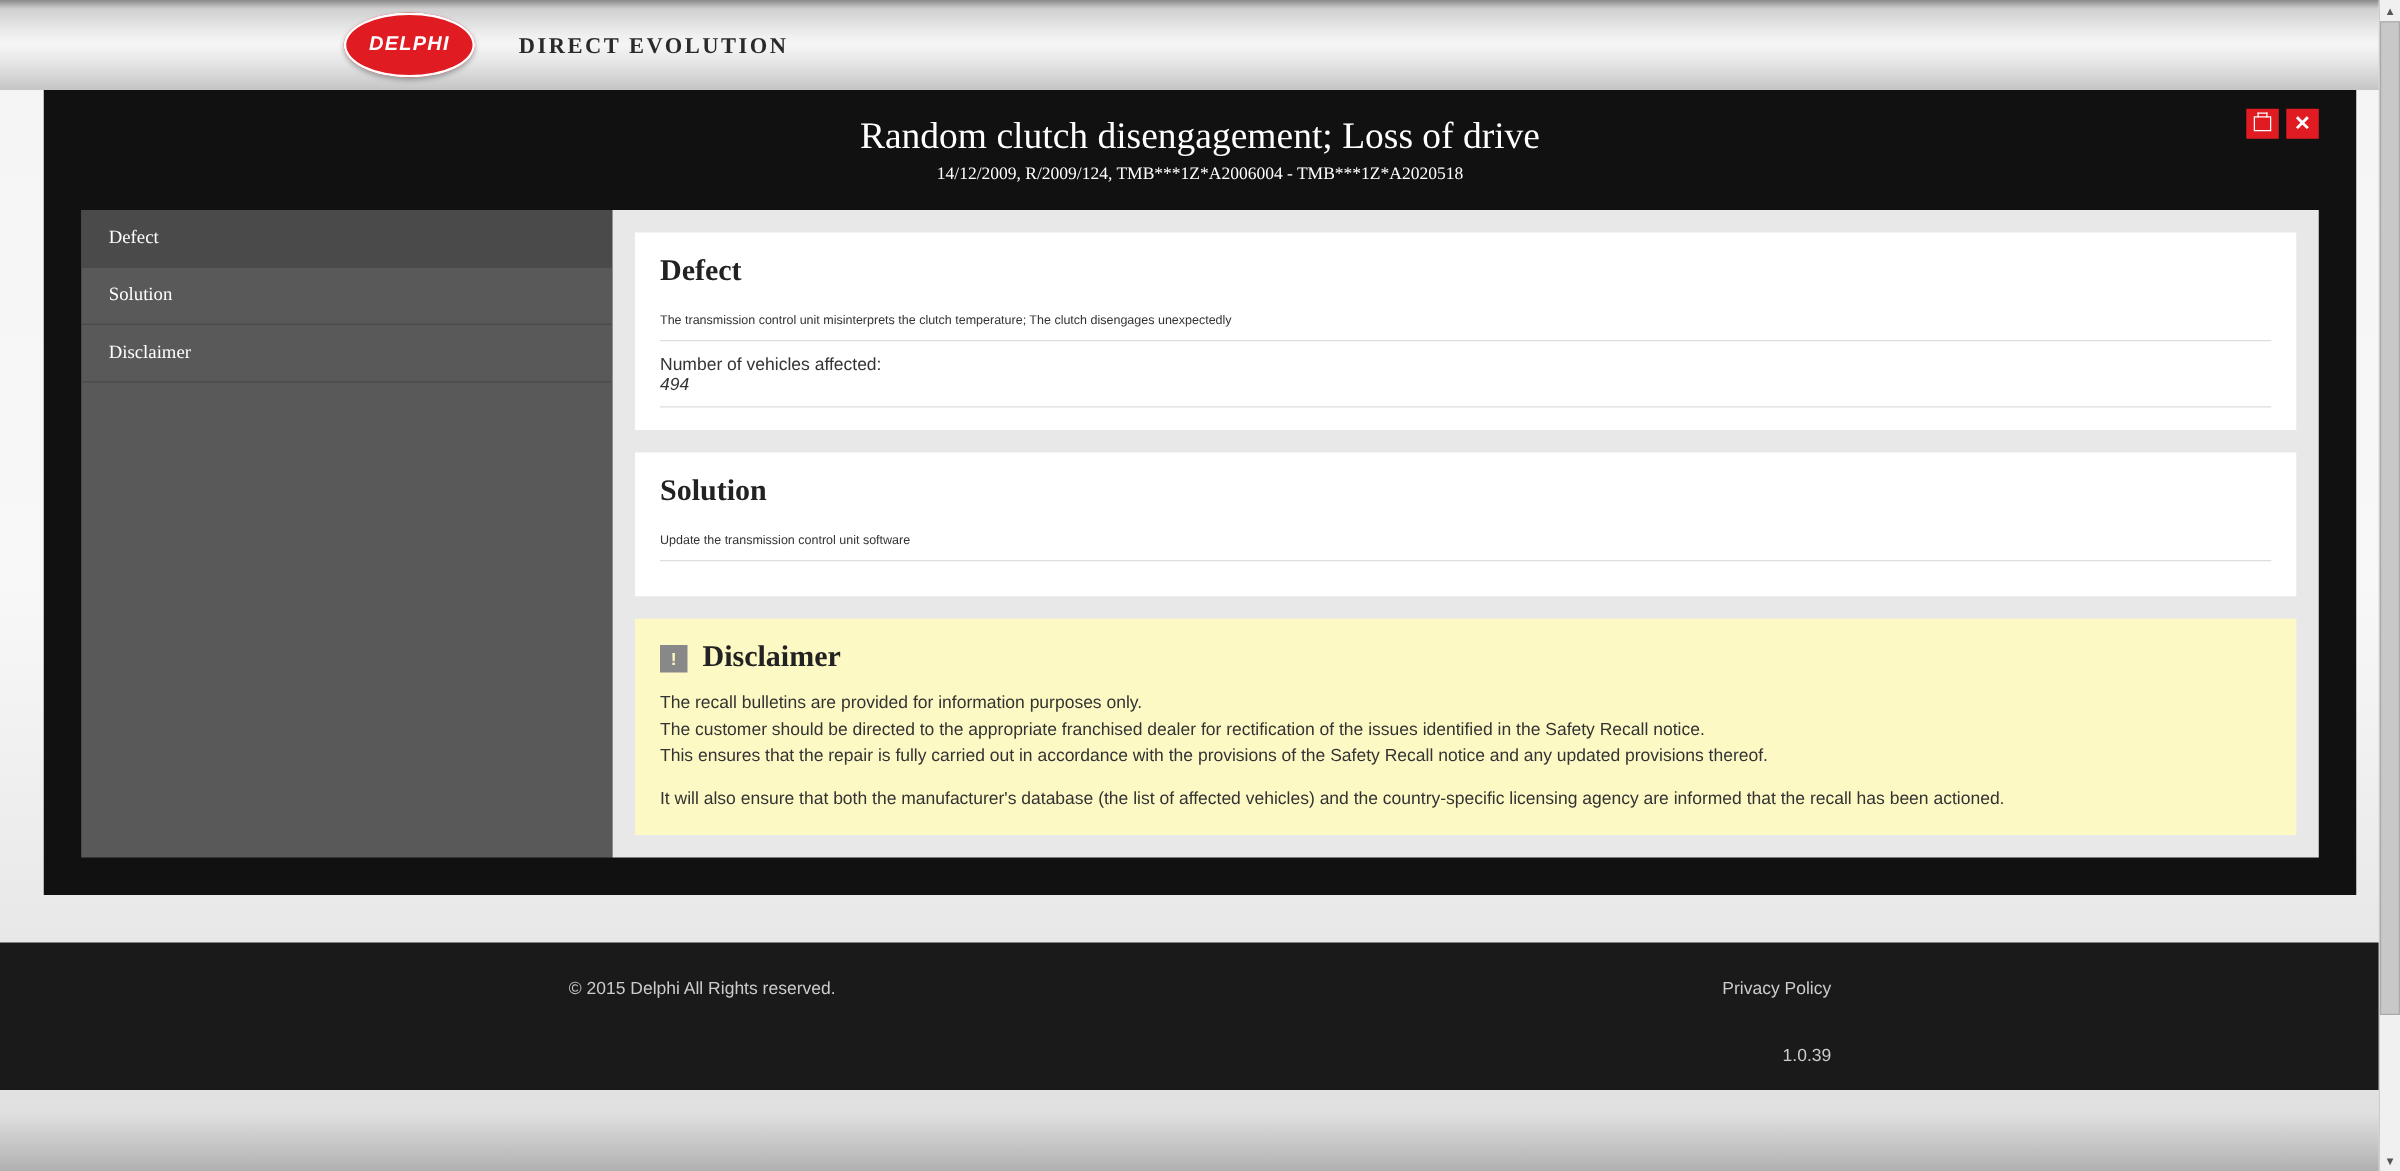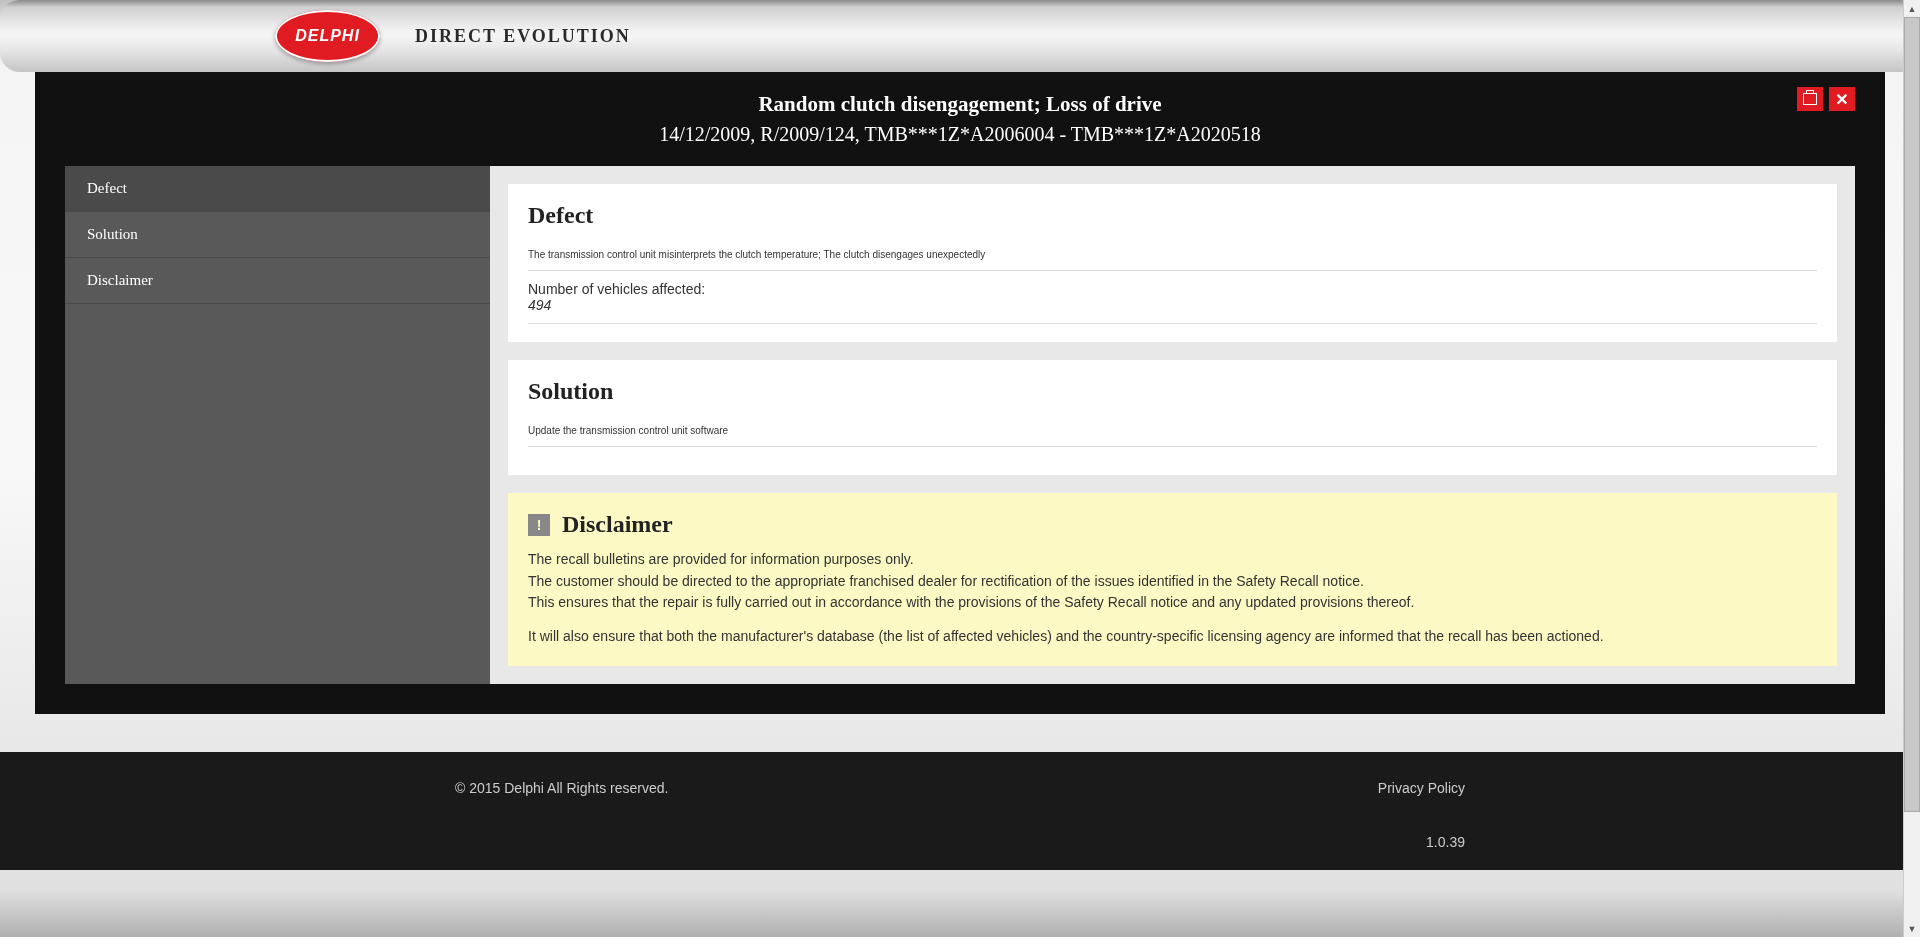--- a/index.html
+++ b/index.html
@@ -11,21 +11,20 @@
       position: relative;
       overflow-x: hidden;
     }
     .top-brushed {
       height: 72px;
       background: linear-gradient(180deg, #8a8a8a 0%, #d0d0d0 10%, #f0f0f0 40%, #f5f5f5 50%, #e5e5e5 70%, #c5c5c5 100%);
       position: relative;
       display: flex;
       align-items: center;
       padding-left: 275px;
-      border-radius: 20px;
     }
     .logo-ellipse {
       width: 105px;
       height: 52px;
       background: #e01b22;
       border-radius: 50%;
       display: flex;
       align-items: center;
       justify-content: center;
       position: relative;
@@ -54,27 +53,27 @@
       padding: 20px 30px 30px 30px;
       min-height: 570px;
     }
     .panel-header {
       text-align: center;
       color: #fff;
       position: relative;
       padding-bottom: 20px;
     }
     .panel-title {
-      font-size: 21px;
-      font-weight: bold;
+      font-size: 30px;
+      font-weight: normal;
       font-family: Georgia, serif;
       margin-bottom: 6px;
     }
     .panel-subtitle {
-      font-size: 20px;
+      font-size: 14px;
       font-family: Georgia, serif;
     }
     .action-buttons {
       position: absolute;
       right: 0;
       top: -5px;
       display: flex;
       gap: 6px;
     }
     .action-btn {

